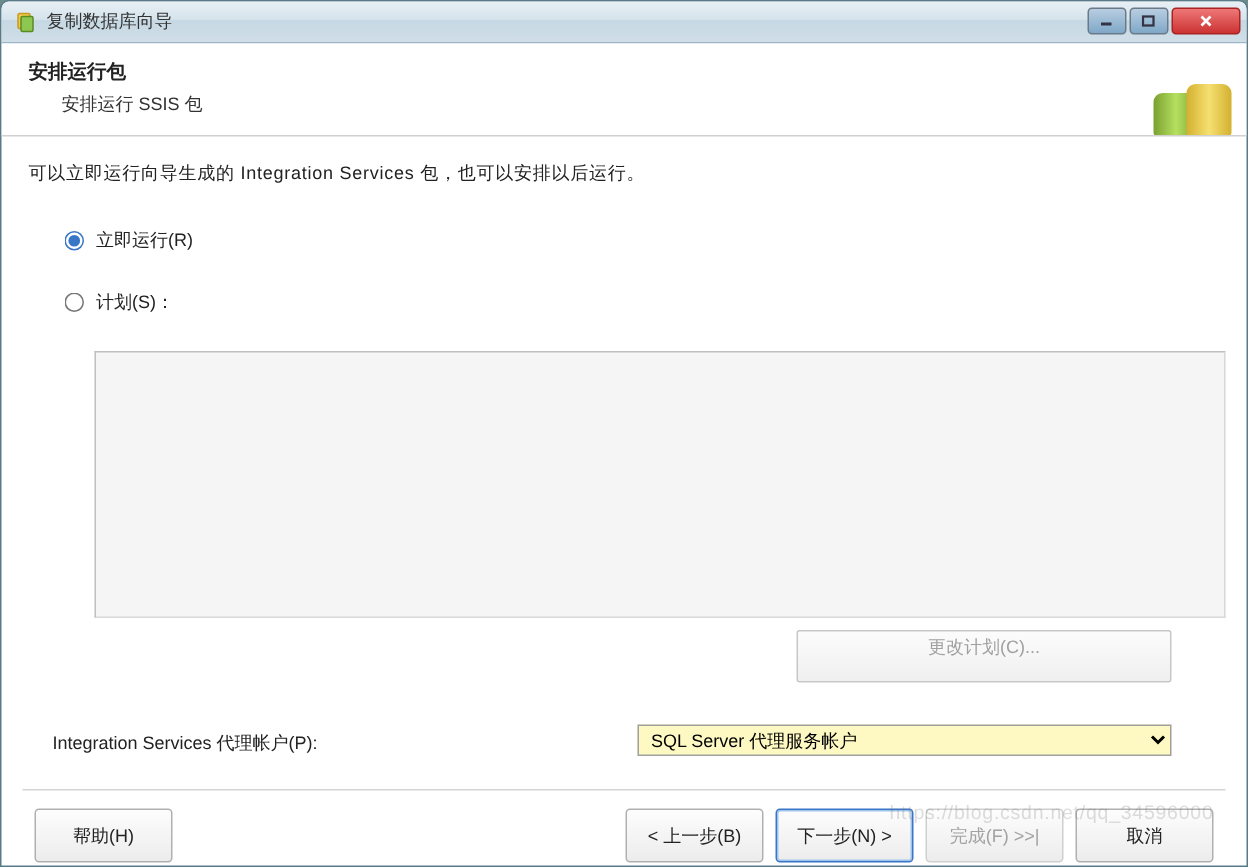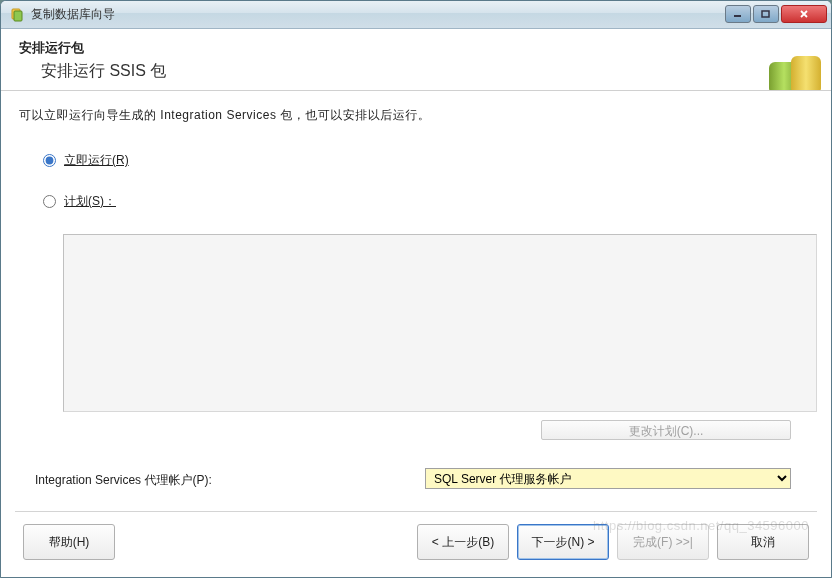--- a/index.html
+++ b/index.html
@@ -59,68 +59,67 @@
       border-bottom: 1px solid #d0d0d0;
       padding: 10px 18px 0 18px;
       position: relative;
     }
     .header-title {
       font-size: 13px;
       font-weight: bold;
       color: #222;
     }
     .header-subtitle {
-      font-size: 16px;
+      font-size: 12px;
       color: #333;
       margin-left: 22px;
       margin-top: 4px;
     }
     .header-decoration {
       position: absolute;
       right: 0; top: 0; bottom: 0;
       width: 70px;
       overflow: hidden;
     }
     .deco-cyl {
       position: absolute;
       width: 30px; height: 36px;
       bottom: -2px;
       border-radius: 6px 6px 4px 4px;
     }
     .deco-cyl.yellow { background: linear-gradient(to right,#d4b030,#f5e070,#d4b030); right: 10px; }
     .deco-cyl.green  { background: linear-gradient(to right,#7aa030,#b5e060,#7aa030); right: 32px; height:30px; }
 
     .content {
-      padding: 16px 18px 0 18px;
+      padding: 16px 28px 0 18px;
       color: #222;
     }
     .intro-text { margin-bottom: 28px; letter-spacing: 0.5px; }
     .radio-row {
       display: flex; align-items: center;
       margin-left: 24px;
       margin-bottom: 24px;
       font-size: 12px;
-      text-decoration: underline;
     }
     .radio-row input[type=radio] { margin-right: 8px; accent-color: #3a76c8; }
     .schedule-box {
       margin: 8px 0 0 44px;
       width: 754px;
       height: 178px;
       background: #f5f5f5;
       border: 1px solid #d8d8d8;
       border-top-color: #c0c0c0;
       border-left-color: #c0c0c0;
     }
     .change-schedule-row {
       display: flex; justify-content: flex-end;
       margin: 8px 22px 0 0;
     }
     .change-schedule-btn {
-      width: 250px; height: 20px;
+      width: 250px; height: 35px;
       background: linear-gradient(to bottom,#fcfcfc,#efefef);
       border: 1px solid #c7c7c7;
       color: #a0a0a0;
       font-size: 12px;
       border-radius: 2px;
       text-align: center;
       line-height: 20px;
     }
     .proxy-row {
       display: flex; align-items: flex-end;
@@ -160,21 +159,21 @@
     }
     .btn.disabled { color: #a2a2a2; border-color: #cfcfcf; cursor: default; }
     .btn.default-btn {
       border: 1px solid #3a76c8;
       box-shadow: inset 0 0 0 1px #9fc3ea;
     }
     .btn-spacer { flex: 1; }
     .button-bar .btn + .btn { margin-left: 8px; }
     .watermark {
       position: absolute;
-      right: 22px; bottom: 44px;
+      right: 22px; bottom: 28px;
       color: rgba(120,120,120,.25);
       font-size: 13px;
       letter-spacing: .5px;
       pointer-events: none;
       text-align: center;
     }
   </style>
 </head>
 <body>
 

